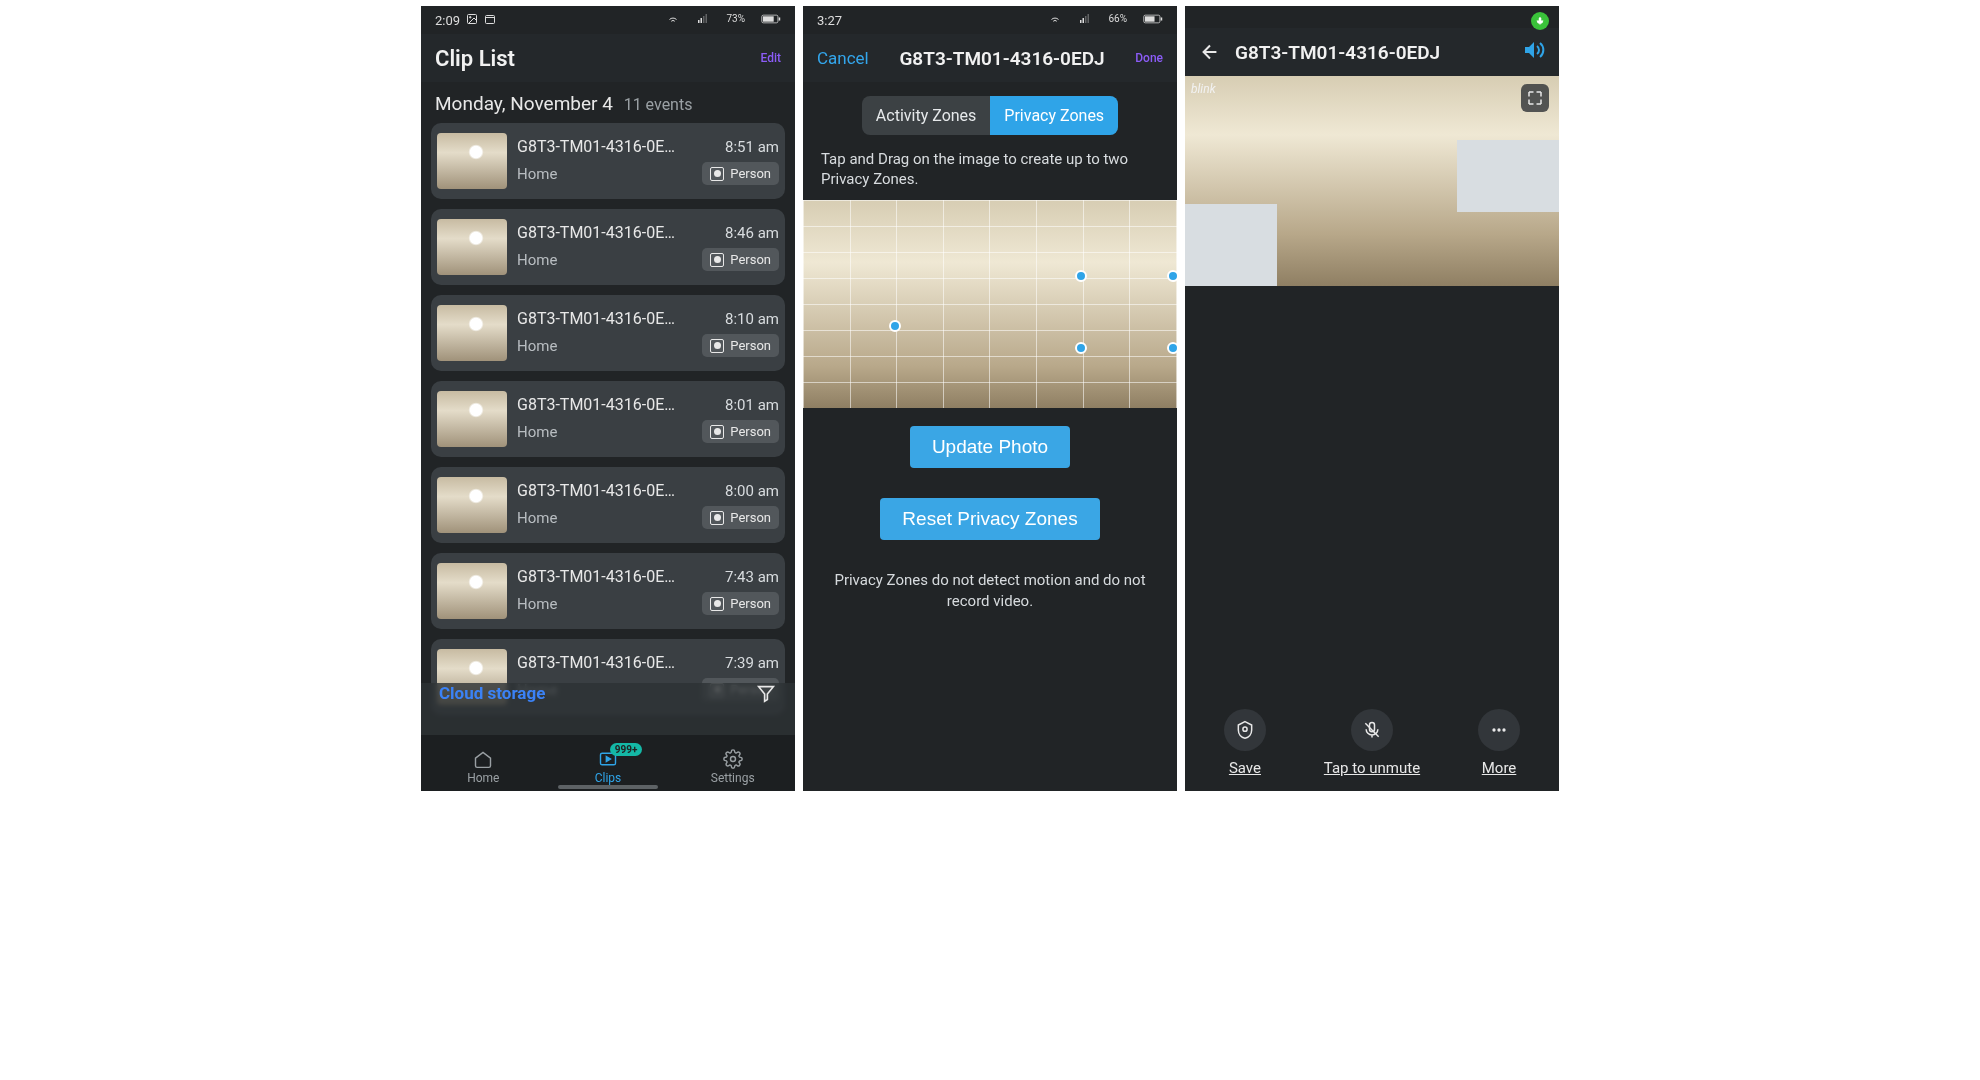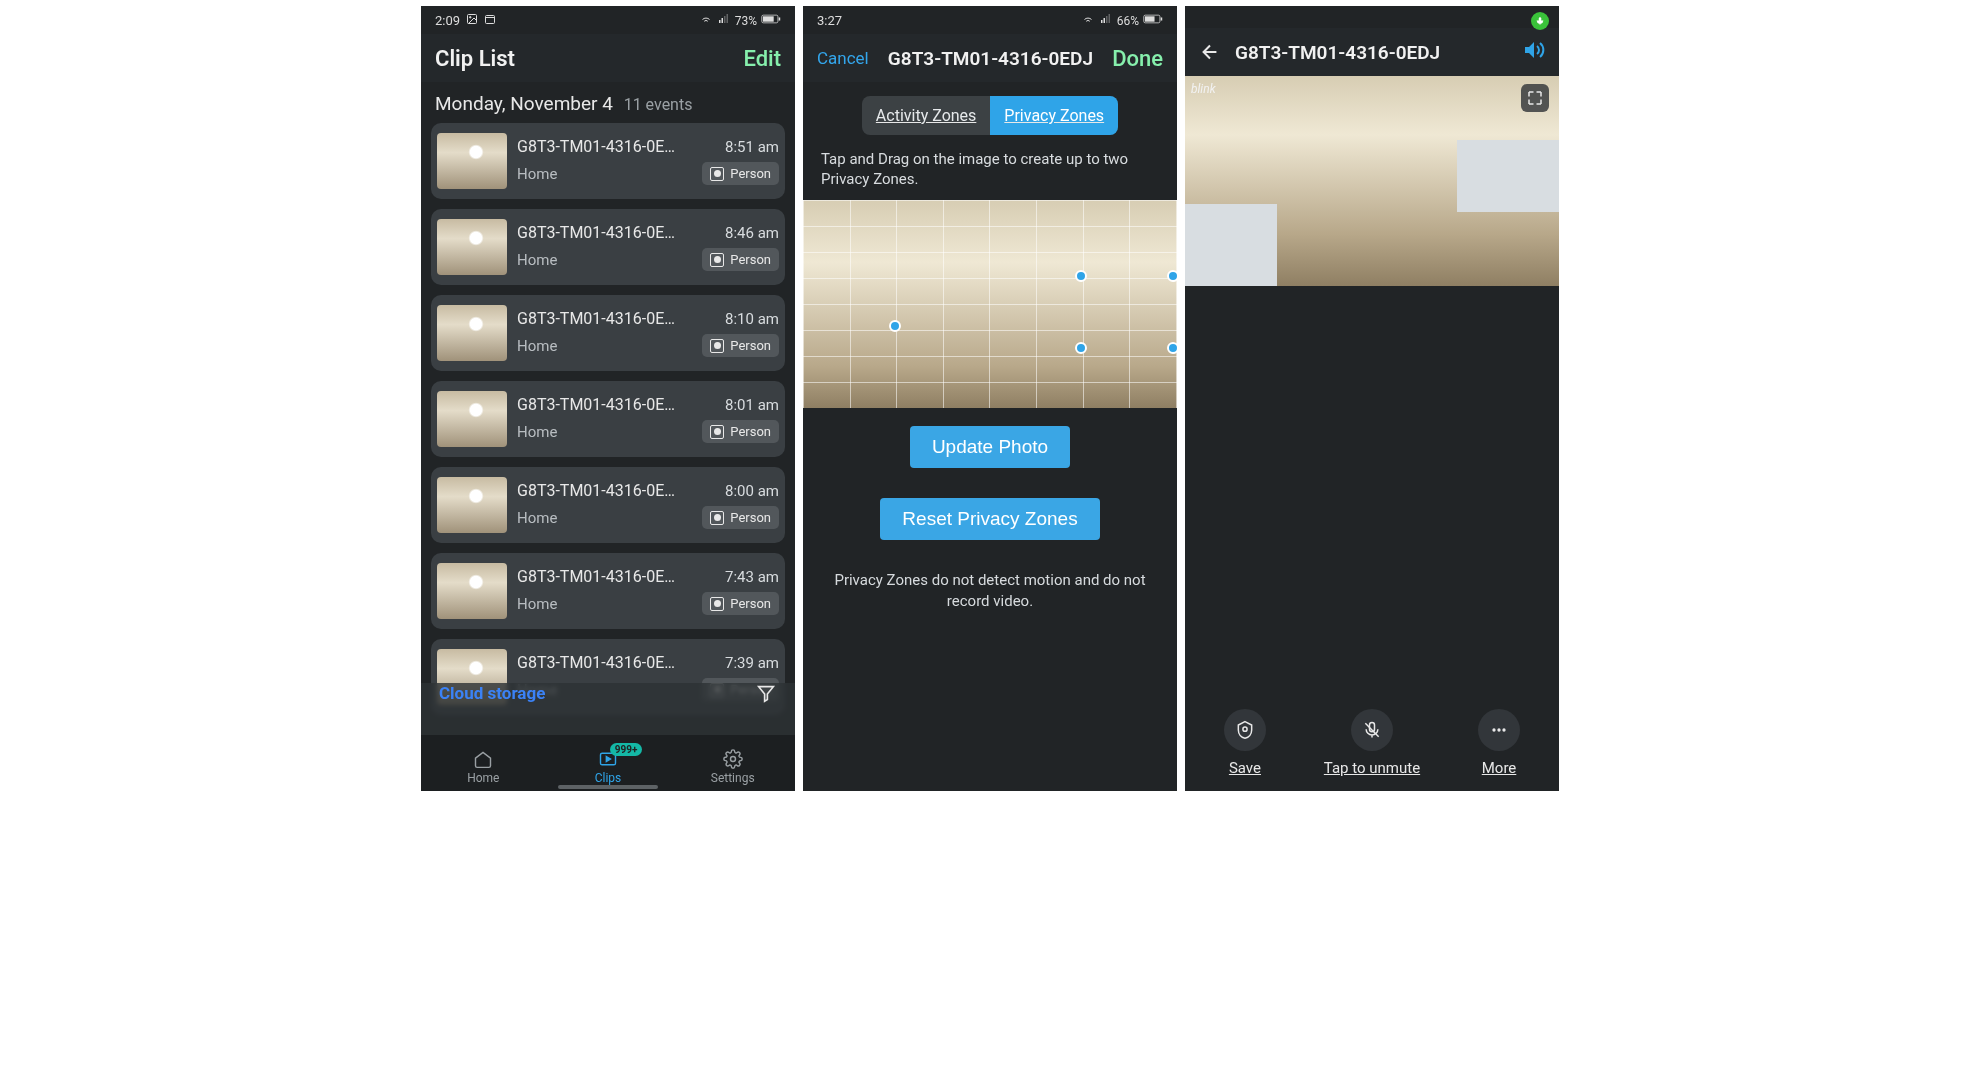--- a/index.html
+++ b/index.html
@@ -16,30 +16,30 @@
     background: #212426;
     border-radius: 0;
     color: #e8e8e8;
     display: flex; flex-direction: column;
     position: relative; overflow: hidden;
     font-size: 14px;
   }
   
   .status-bar { height: 28px; display: flex; align-items: center; padding: 0 14px; font-size: 13px; color: #ddd; }
   .status-bar .sb-left { display: flex; align-items: center; gap: 6px; }
-  .status-bar .sb-right { margin-left: auto; display: flex; align-items: flex-end; gap: 4px; font-size: 12px; }
+  .status-bar .sb-right { margin-left: auto; display: flex; align-items: flex-start; gap: 16px; font-size: 10px; }
   .sb-icon { display:inline-block; }
   
   .header {
     height: 48px; display: flex; align-items: center; padding: 0 14px;
     font-size: 22px; font-weight: 600; color: #f1f1f1;
     background: #24282b;
   }
   .header .title-mid { flex:1; text-align:center; font-size:19px; font-weight:600; }
-  .header .action { color: #86efac; font-size: 22px; font-weight: 500; cursor: pointer; }
+  .header .action { color: #8b5cf6; font-size: 12px; font-weight: 500; cursor: pointer; }
   .header .cancel { color: #33a6ec; font-size: 17px; font-weight: 400; cursor:pointer; }
   .back-icon { width:22px; height:22px; display:flex; align-items:center; justify-content:center; cursor:pointer; }
 
   
   .date-row { padding: 10px 14px 8px; font-size: 19px; color: #e8e8e8; }
   .date-row .count { color: #9aa0a4; font-size: 16px; margin-left: 6px; }
   .clips { flex:1; overflow-y: hidden; padding: 0 10px; }
   .clip {
     background: #3a3f43;
     border-radius: 10px;
@@ -89,21 +89,21 @@
   .tab .badge999 {
     position:absolute; top:-6px; right:28px; background:#14b8a6; color:#222;
     font-size:10px; font-weight:700; padding:1px 5px; border-radius:8px;
   }
   .home-indicator {
     position:absolute; bottom:2px; left:50%; transform:translateX(-50%);
     width:100px; height:4px; background:#5d6265; border-radius:3px;
   }
 
   
-  .seg { display:flex; background:#3c4144; border-radius:8px; overflow:hidden; margin:14px auto 0; width:fit-content;text-decoration:underline; }
+  .seg { display:flex; background:#3c4144; border-radius:8px; overflow:hidden; margin:14px auto 0; width:fit-content; }
   .seg .seg-btn { padding:10px 14px; font-size:16px; color:#e6e9eb; cursor:pointer; }
   .seg .seg-btn.active { background:#2fa4e8; color:#fff; }
   .instr { padding:14px 18px 10px; font-size:15px; color:#d8dcdf; line-height:1.35; }
   .zone-image {
     width:100%; height:208px; position:relative;
     background: linear-gradient(180deg, #d7cdb3 0%, #efe8d4 30%, #b8a88a 80%, #8f7f63 100%);
   }
   .grid-overlay { position:absolute; inset:0;
     background-image:
       repeating-linear-gradient(to right, rgba(255,255,255,.55) 0 1px, transparent 1px 46.6px),

